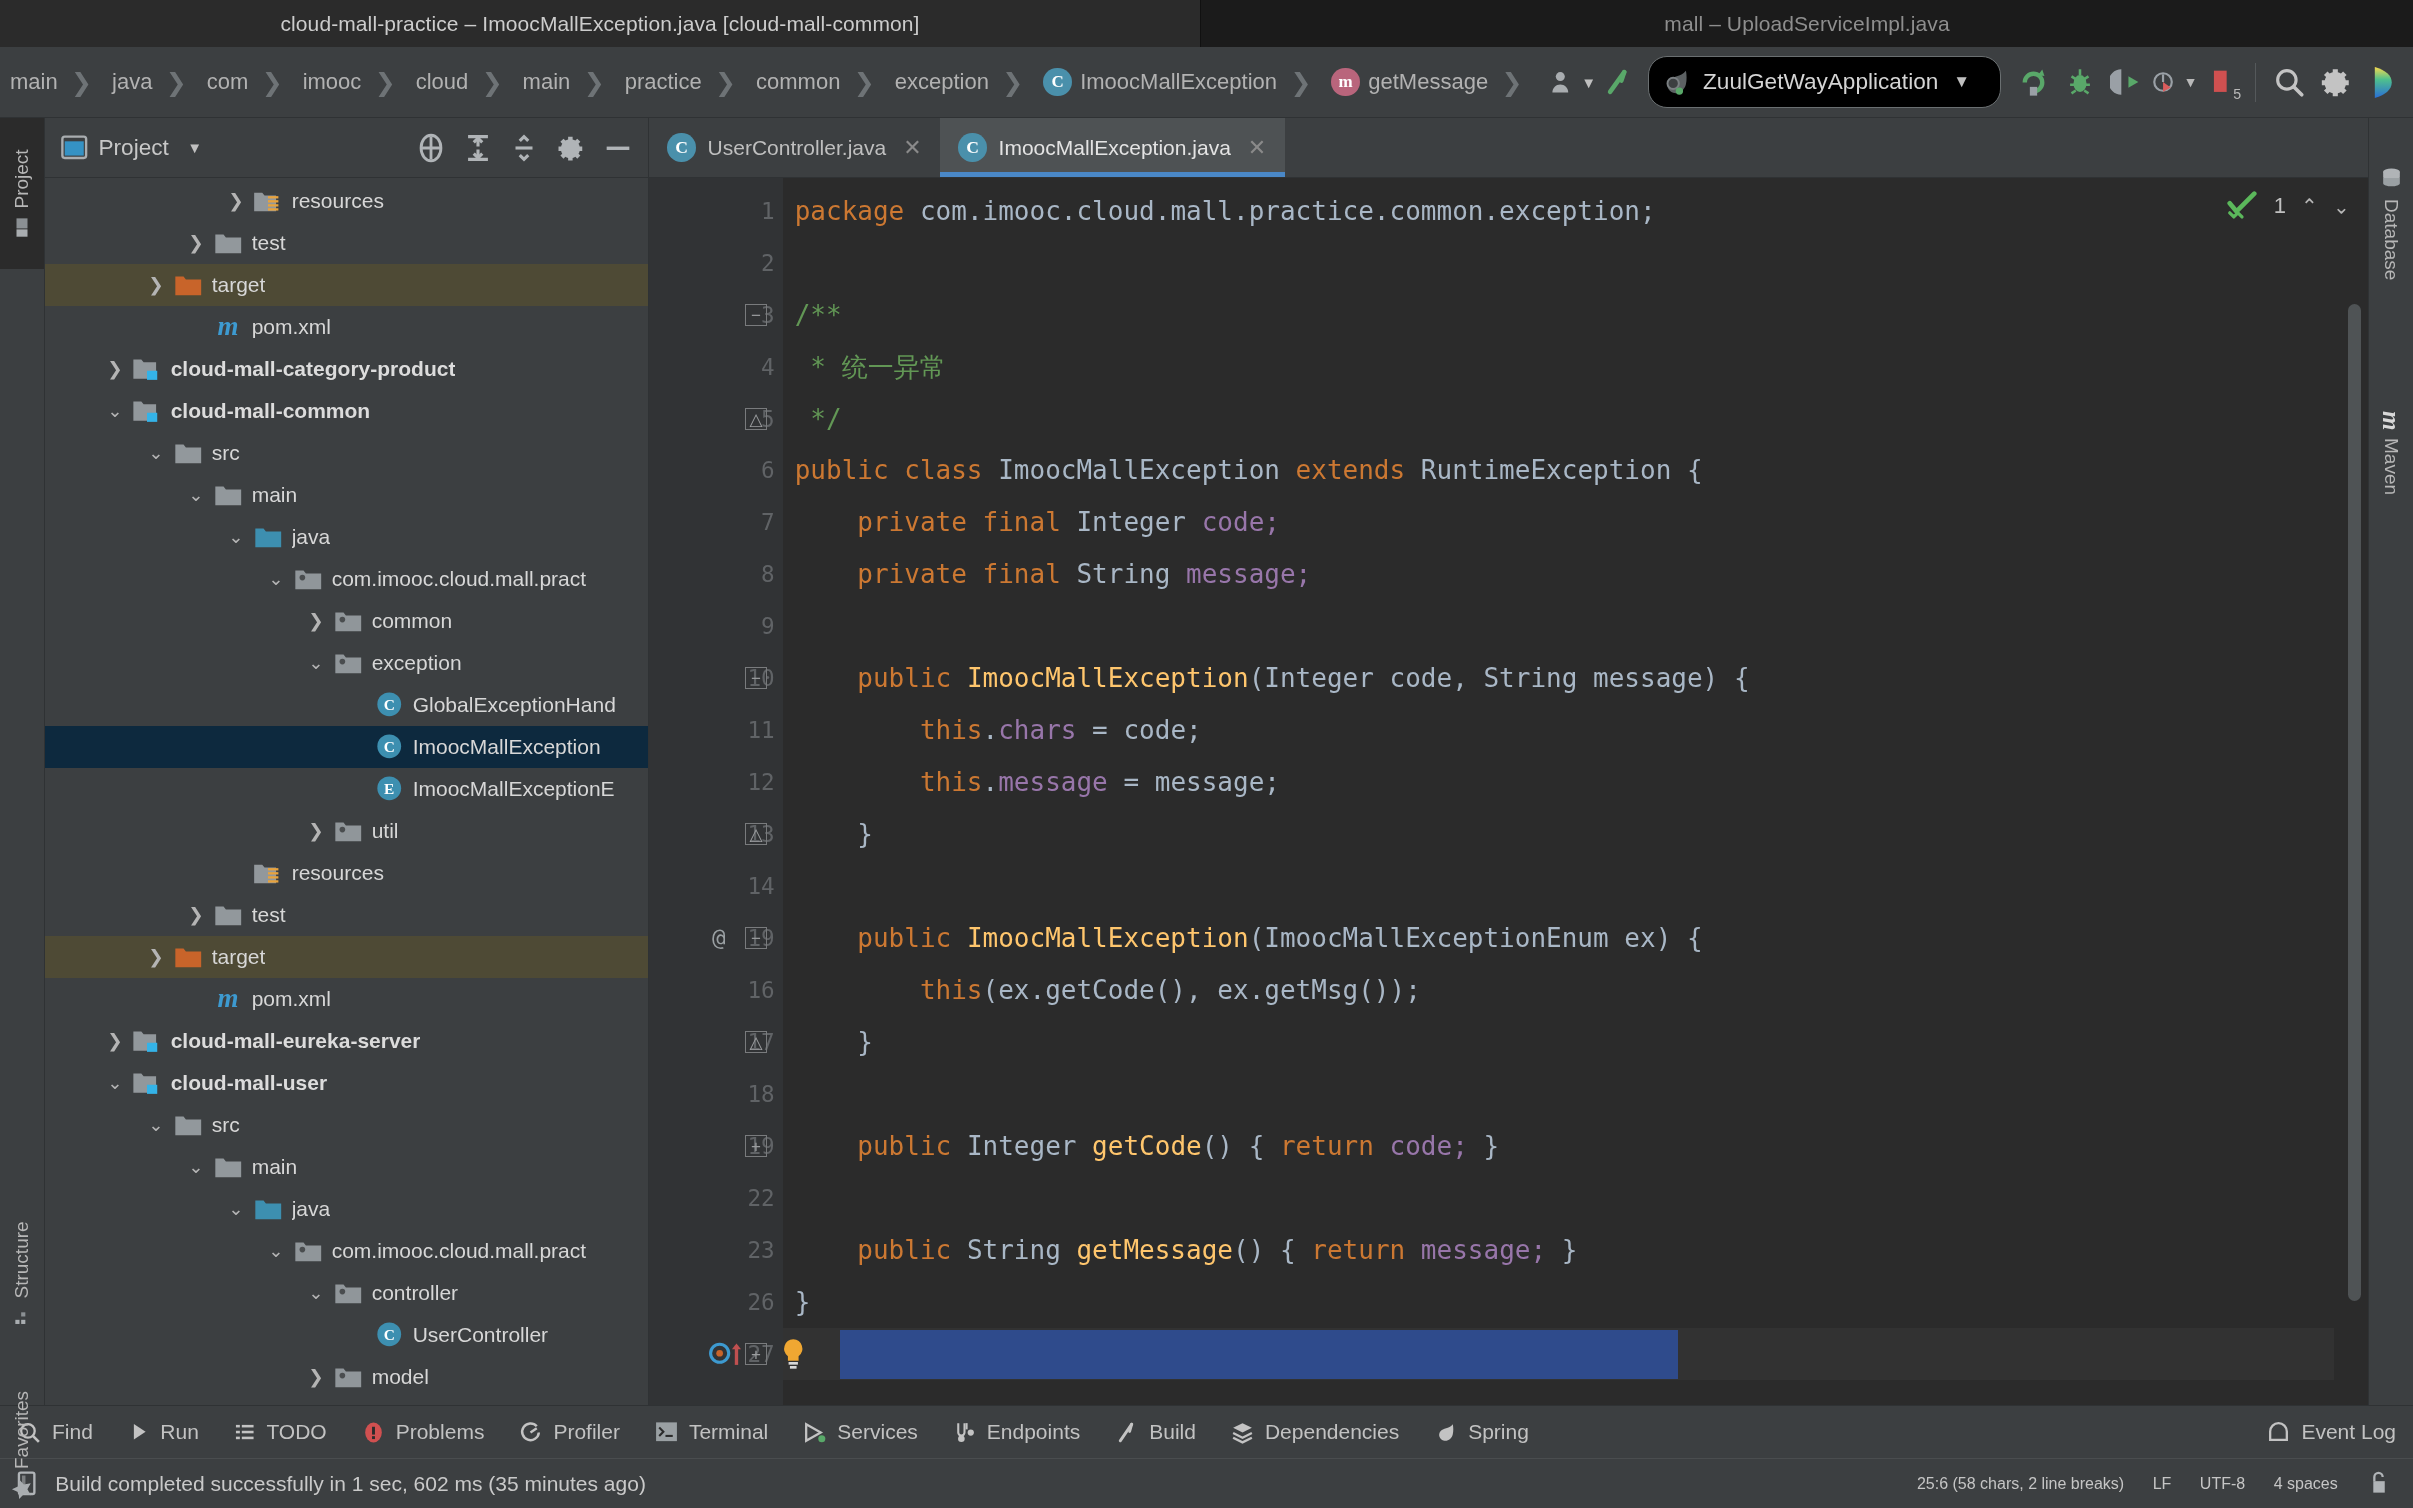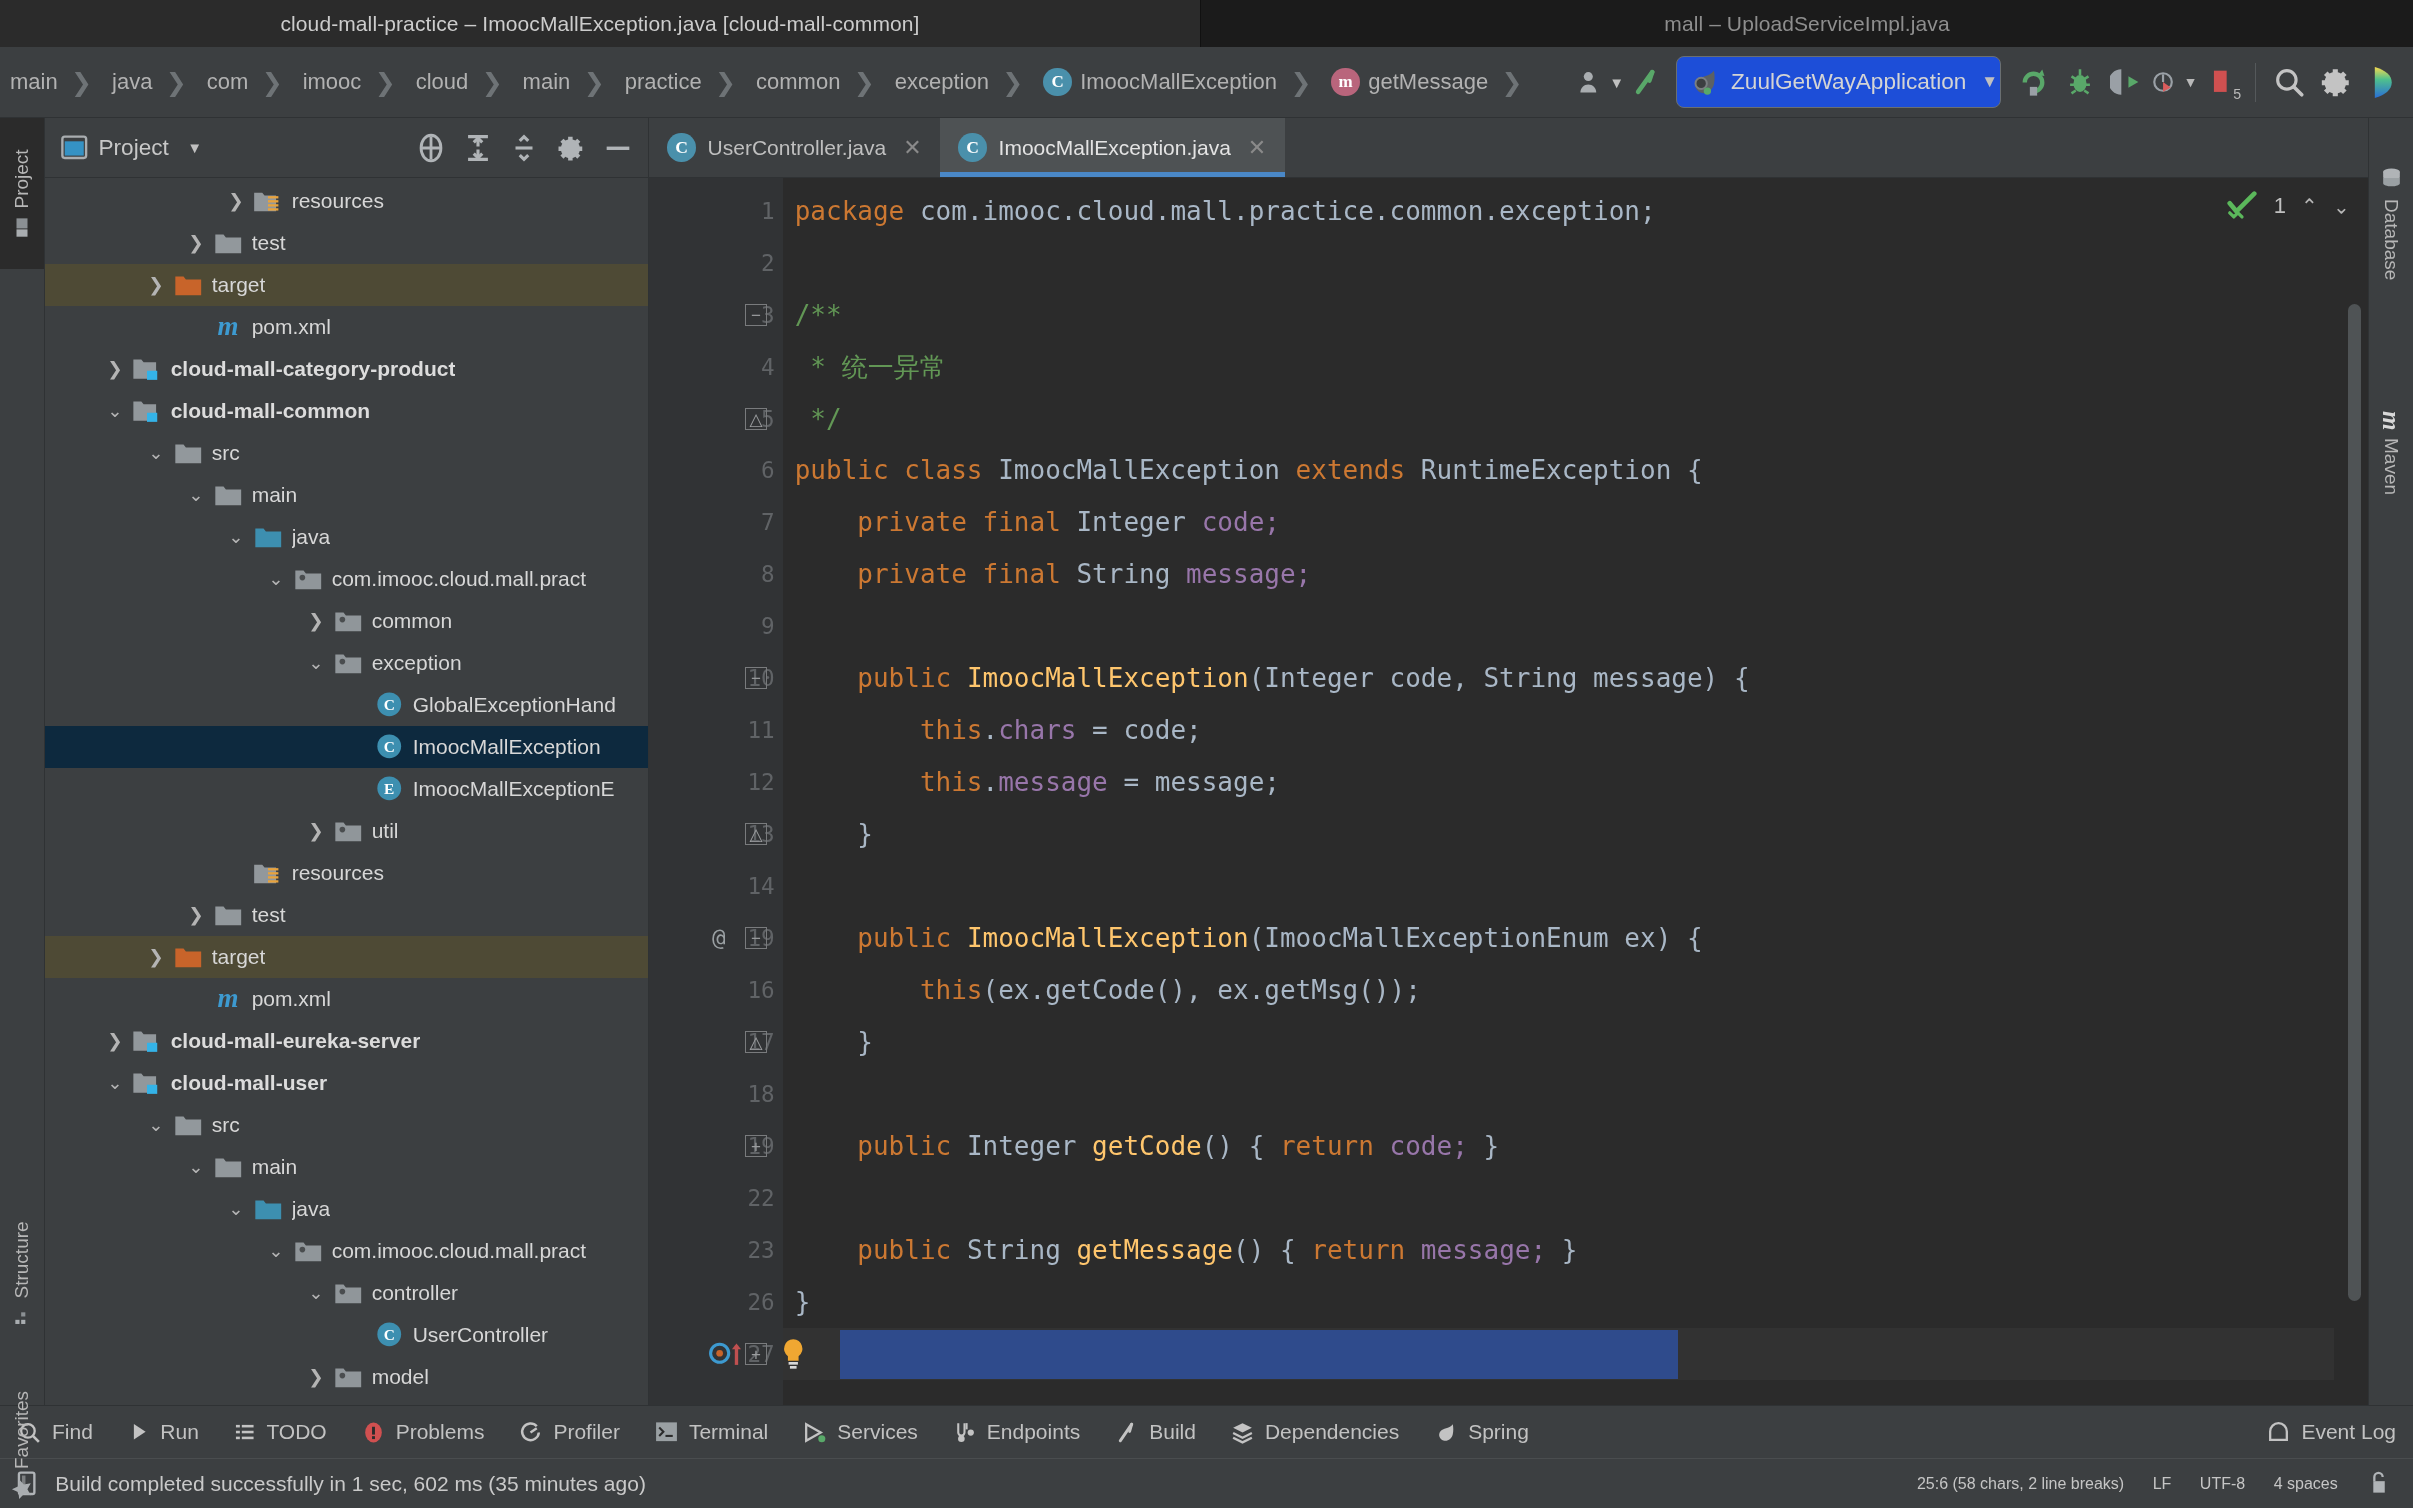--- a/index.html
+++ b/index.html
@@ -28,22 +28,22 @@
        font-size:17px;font-weight:bold;color:#ffffff;margin-right:8.4px;font-family:"Liberation Serif",serif;}
   .crumb-icon.cls{background:#4a90ab;}
   .crumb-icon.mth{background:#b9657c;}
 
   .nav-spacer{flex:1;}
   .nav-right{display:flex;align-items:center;height:70px;padding-right:6.7px;gap:0px;}
   .tb-btn{width:47px;height:47px;display:flex;align-items:center;justify-content:center;position:relative;cursor:default;}
   .divider-v{width:0.8px;height:39px;background:#55595b;margin:0 10px;}
 
   .runcfg{
-     display:flex;align-items:center;height:50px;border:0.8px solid #6a6f71;border-radius:8px;
-     padding:0 2px 0 10px;margin:0 8.4px 0 5px;background:#1d4ed8;
+     display:flex;align-items:center;height:50px;border:0.8px solid #6a6f71;border-radius:19px;
+     padding:0 30px 0 10px;margin:0 8.4px 0 5px;background:#000000;
   }
   .runcfg .leaf{width:34px;height:34px;margin-right:10px;flex:0 0 34px;}
   .runcfg .label{font-size:22.6px;color:#d4d4d4;white-space:nowrap;}
   .runcfg .caret{margin-left:15px;color:#c0c0c0;font-size:17px;}
 
   
   .body{flex:1;display:flex;min-height:0;background:#3c3f41;}
 
   
   .leftstrip{width:44px;flex:0 0 44px;background:#3c3f41;border-right:0.8px solid #2f3234;position:relative;}

